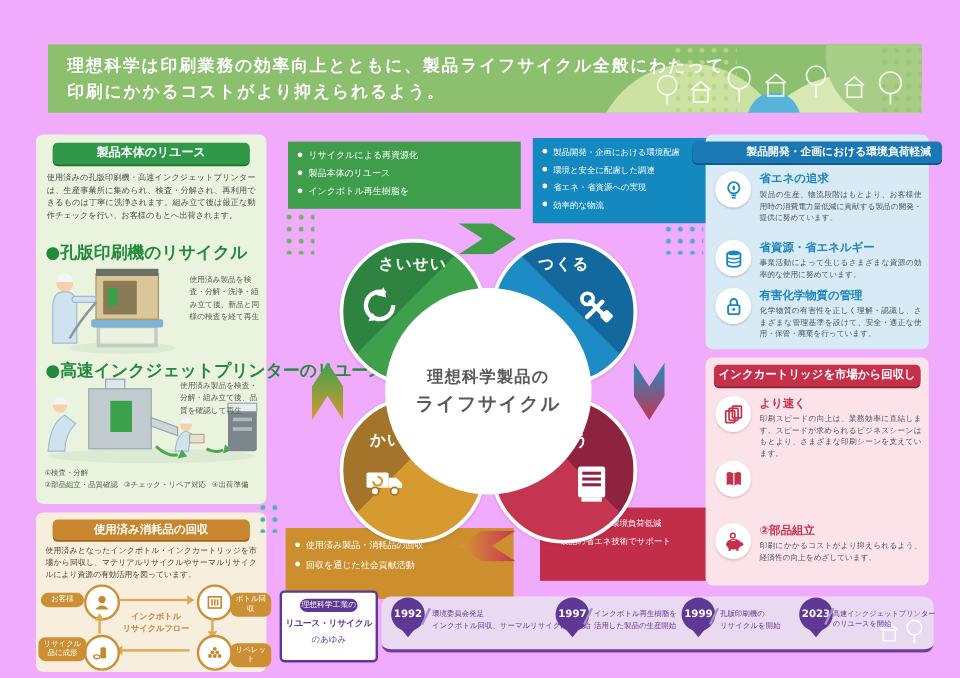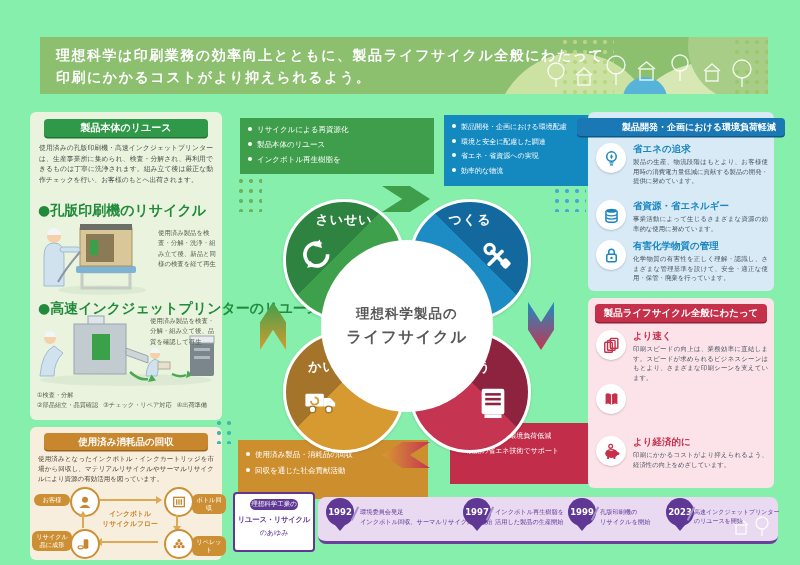--- a/index.html
+++ b/index.html
@@ -1,16 +1,16 @@
 <!DOCTYPE html>
 <html><head>
 <meta charset="utf-8">
 <style>
   html,body{margin:0;padding:0;background:#fff;}
-  .page{position:relative;width:800px;height:565px;background:#86efac;overflow:hidden;
+  .page{position:relative;width:800px;height:565px;background:#f0abfc;overflow:hidden;
         font-family:"DejaVu Sans","Liberation Sans",sans-serif;color:#444;}
   .abs{position:absolute;}
 
   
   .banner{position:absolute;left:40px;top:37px;width:728px;height:57px;background:#8cc06f;overflow:hidden;}
   .banner .deco{position:absolute;border-radius:50%;}
   .dots{position:absolute;background-image:radial-gradient(var(--c) 2px, transparent 2.2px);background-size:10px 10px;}
   .banner-text{position:absolute;left:16px;top:7px;color:#fff;font-weight:bold;font-size:14px;
                line-height:22px;letter-spacing:1.5px;text-shadow:0 0 1px rgba(0,0,0,.08);z-index:5;}
 
@@ -331,21 +331,21 @@
         </svg>
       </div>
       <div>
         <p class="item-title" style="color:#1a86c0;">有害化学物質の管理</p>
         <p class="item-body">化学物質の有害性を正しく理解・認識し、さまざまな管理基準を設けて、安全・適正な使用・保管・廃棄を行っています。</p>
       </div>
     </div>
   </div>
 
   <div class="panel" style="left:588px;top:298px;width:186px;height:190px;background:#fce3ea;">
-    <div class="hdr" style="top:6px;width:172px;height:18px;line-height:18px;font-size:9.5px;background:#c5304b;box-shadow:0 1.5px 0 #931f36;">製品ライフサイクル全般にわたって</div>
+    <div class="hdr" style="top:6px;width:172px;height:18px;line-height:18px;font-size:9.5px;background:#c5304b;box-shadow:0 1.5px 0 #931f36;">インクカートリッジを市場から回収し</div>
 
     <div class="item-row" style="left:8px;top:32px;width:172px;">
       <div class="icon-circle">
         <svg width="19" height="19" viewBox="0 0 24 24">
           <rect x="3.5" y="8" width="9.5" height="12.5" rx="1" fill="none" stroke="#c5304b" stroke-width="1.8"></rect>
           <rect x="7" y="5.5" width="9.5" height="12.5" rx="1" fill="none" stroke="#c5304b" stroke-width="1.8"></rect>
           <rect x="10.5" y="3" width="9.5" height="12.5" rx="1" fill="none" stroke="#c5304b" stroke-width="1.8"></rect>
         </svg>
       </div>
       <div>
@@ -368,21 +368,21 @@
         <svg width="19" height="19" viewBox="0 0 24 24">
           <ellipse cx="12" cy="14.5" rx="8" ry="5.6" fill="#c5304b"></ellipse>
           <circle cx="20" cy="14.5" r="2" fill="#c5304b"></circle>
           <rect x="6.5" y="18.5" width="2.4" height="3" fill="#c5304b"></rect>
           <rect x="14.5" y="18.5" width="2.4" height="3" fill="#c5304b"></rect>
           <circle cx="11" cy="5.5" r="2.4" fill="none" stroke="#c5304b" stroke-width="1.6"></circle>
           <path d="M9.5 10.5 h4" stroke="#fce3ea" stroke-width="1.2"></path>
         </svg>
       </div>
       <div>
-        <p class="item-title" style="color:#c5304b;">より経済的に</p>
+        <p class="item-title" style="color:#c5304b;">②部品組立</p>
         <p class="item-body">印刷にかかるコストがより抑えられるよう、経済性の向上をめざしています。</p>
       </div>
     </div>
   </div>
 
   <div class="abs" style="left:233px;top:492px;width:78px;height:56px;background:#fff;border:2px solid #5f3795;border-radius:4px;text-align:center;">
     <div style="margin:5px auto 0;width:48px;background:#5f3795;color:#fff;font-size:6.5px;line-height:11px;border-radius:6px;">理想科学工業の</div>
     <div style="margin-top:5px;color:#5f3795;font-weight:bold;font-size:7.4px;letter-spacing:-.3px;">リユース・リサイクル</div>
     <div style="margin-top:3px;color:#5f3795;font-size:7px;">のあゆみ</div>
   </div>

